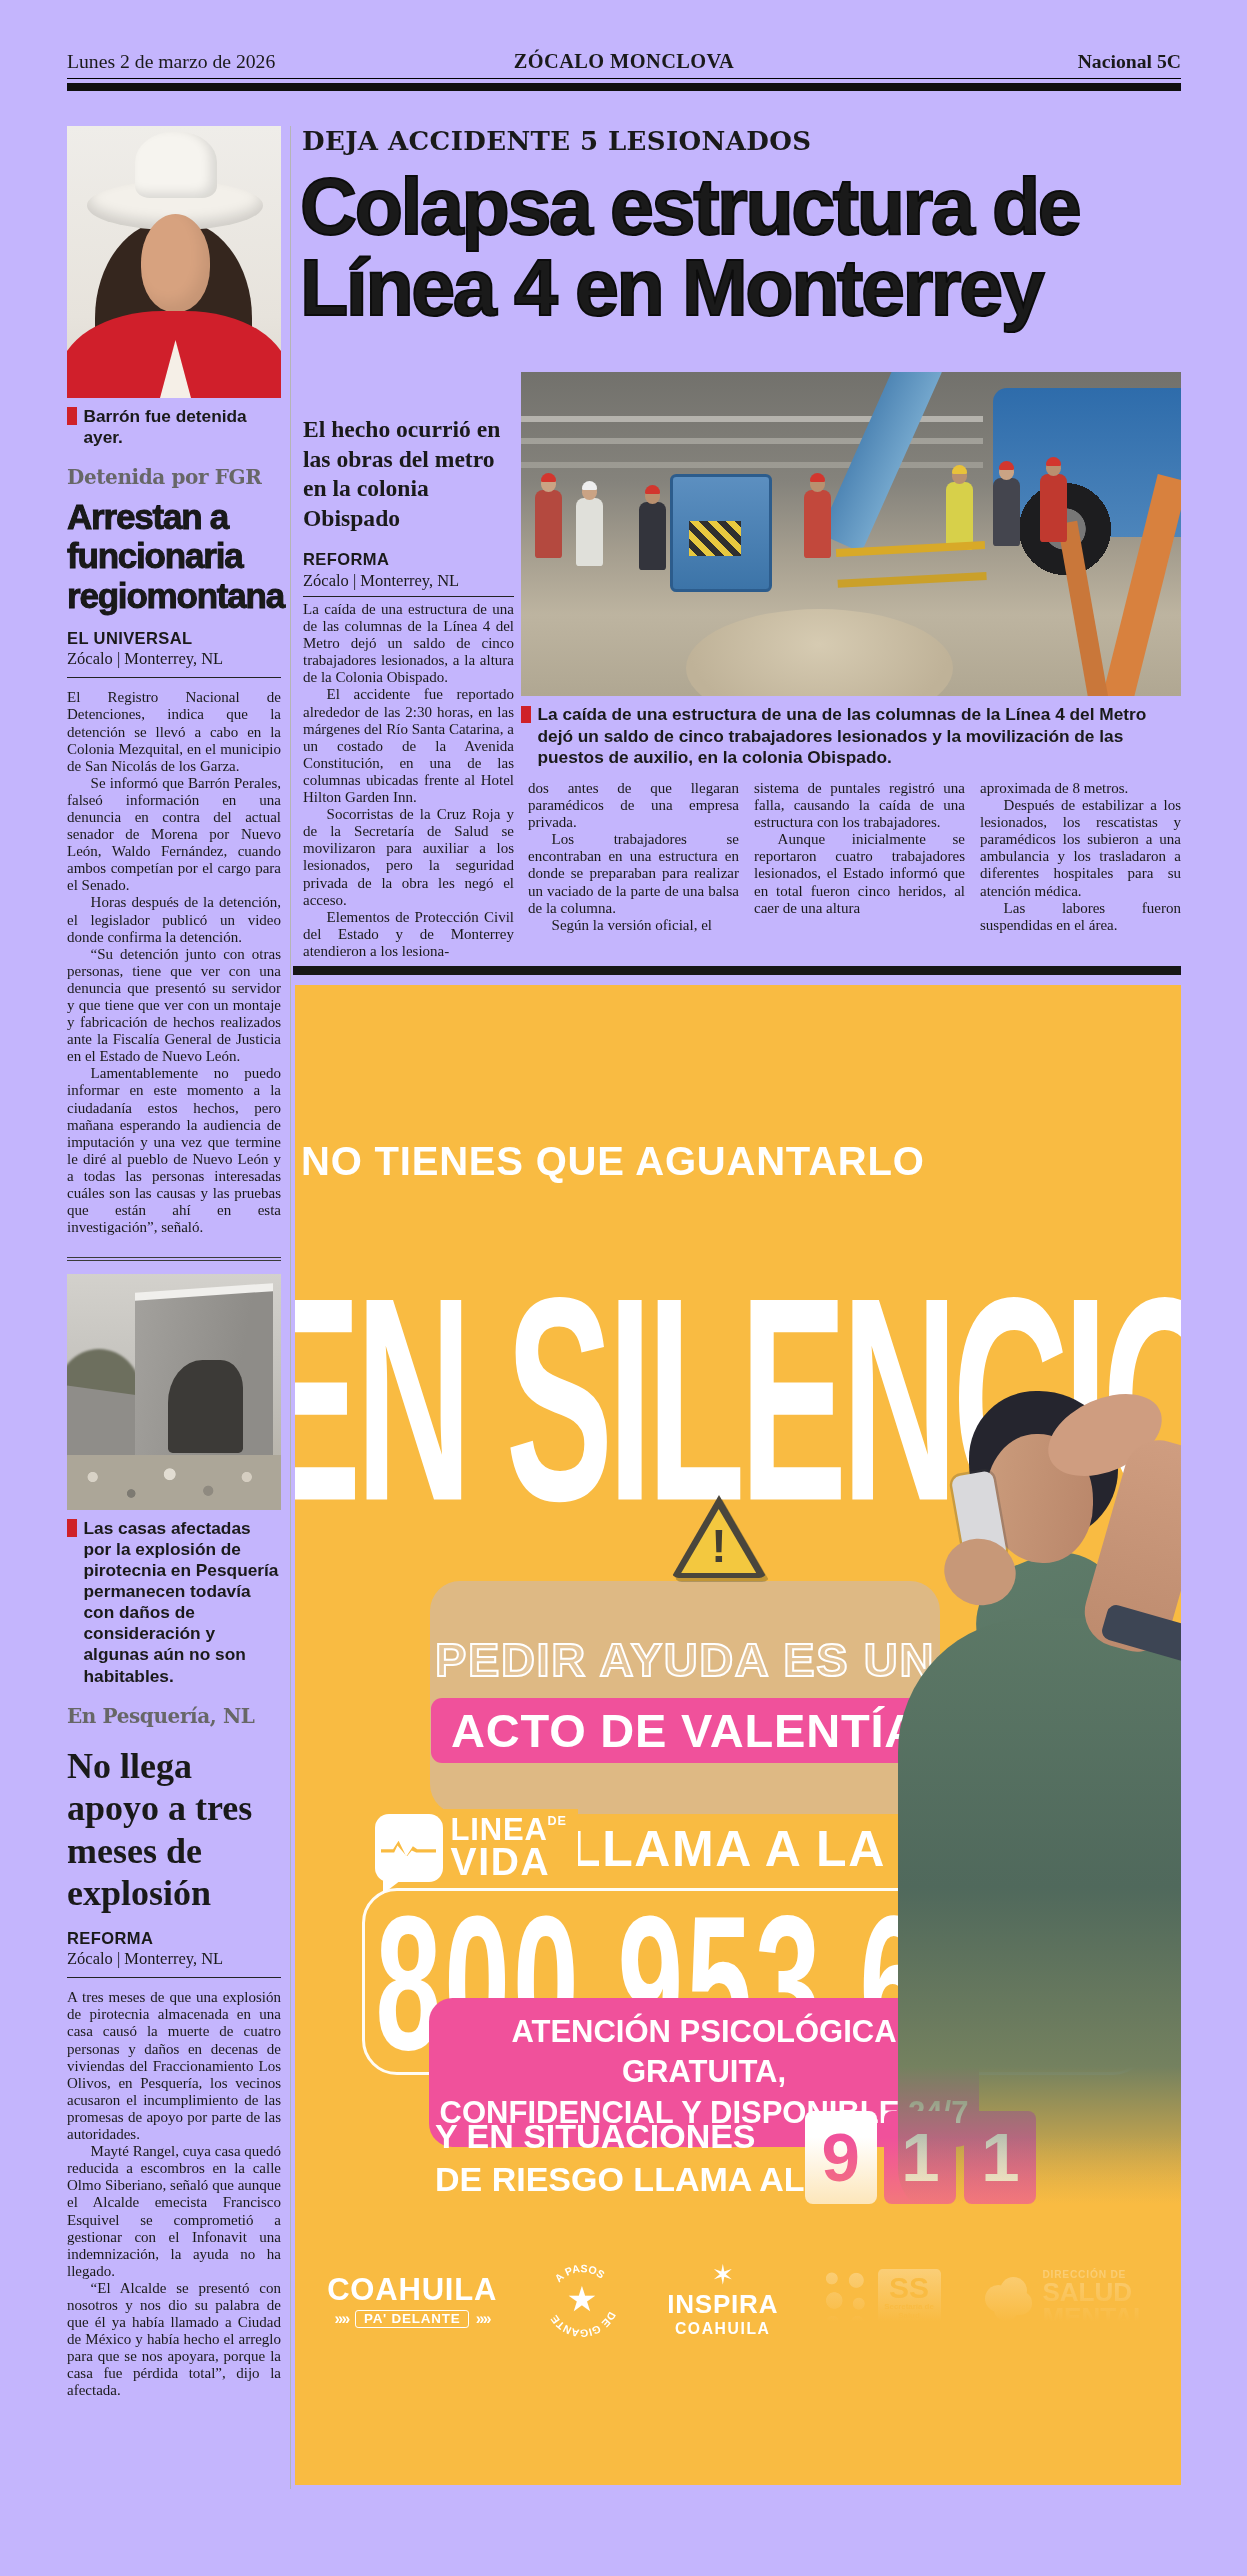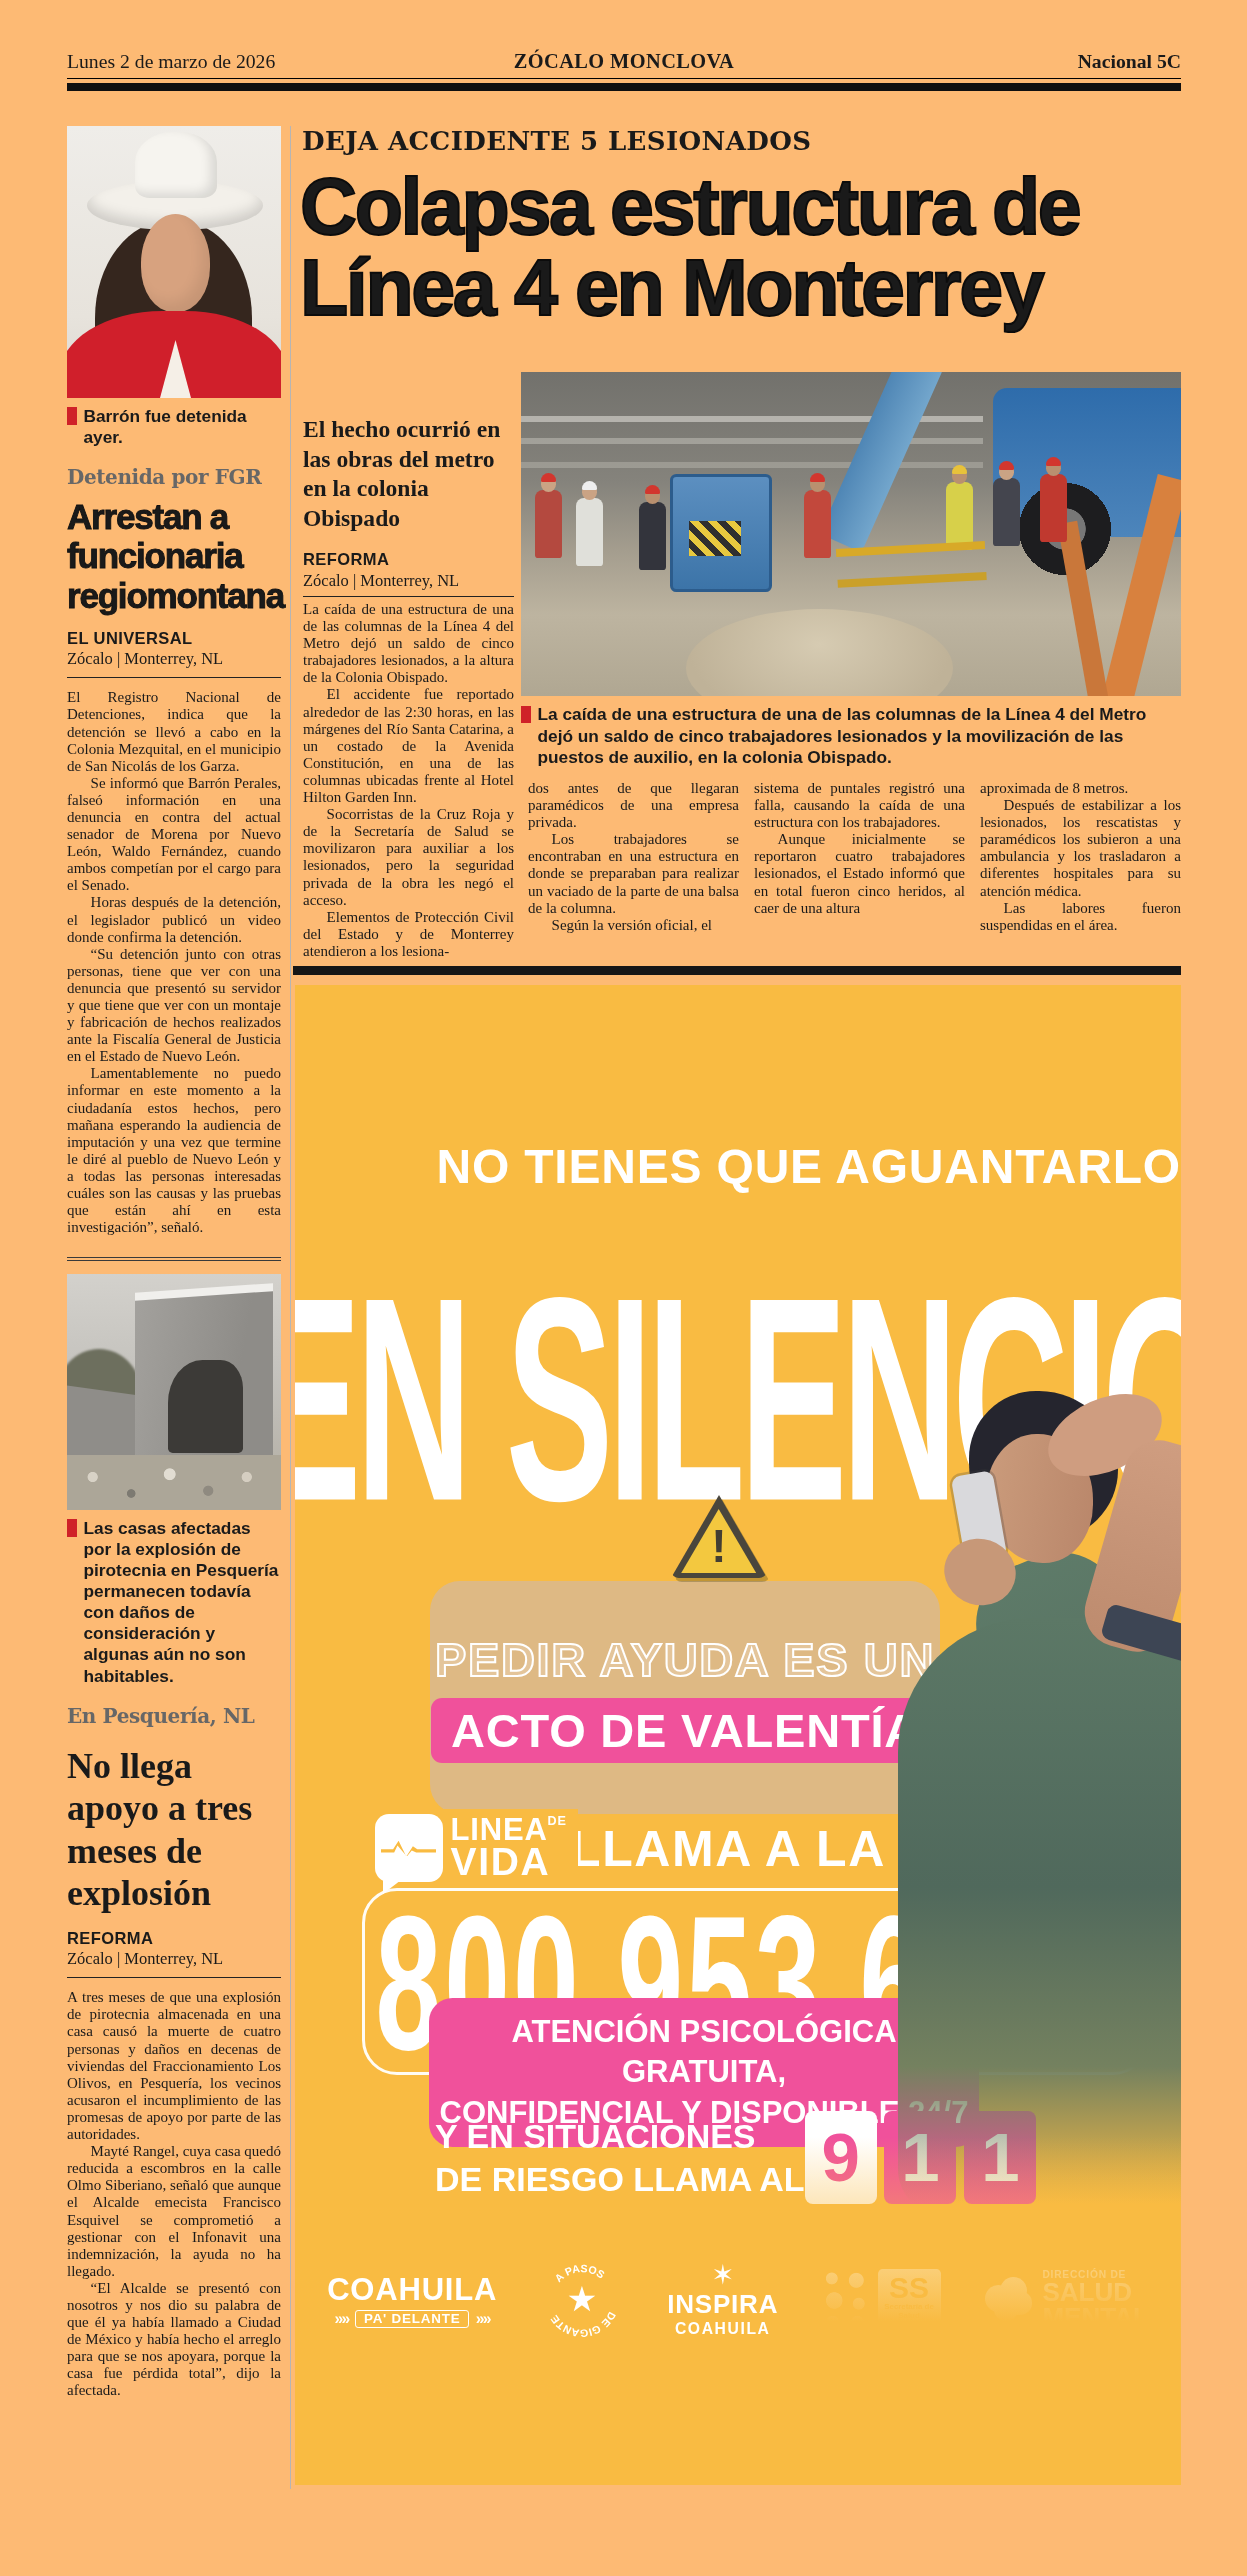--- a/index.html
+++ b/index.html
@@ -1,17 +1,17 @@
 <!DOCTYPE html>
 <html style="font-size:12.6px"><head>
 <meta charset="utf-8">
 <style>
   * { margin:0; padding:0; box-sizing:border-box; }
   body { background:#e8e8e8; font-family:"Liberation Sans", sans-serif; }
-  .page { position:relative; width:1248px; height:2576px; background:#fdba74; margin:0 auto; overflow:hidden; color:#1a1a1a; }
+  .page { position:relative; width:1248px; height:2576px; background:#c4b5fd; margin:0 auto; overflow:hidden; color:#1a1a1a; }
 
   
   .masthead { position:absolute; left:67px; right:67px; top:49px; height:30px; border-bottom:1.6px solid #000; }
   .mast-date { position:absolute; left:0; bottom:4.7px; font-family:"Liberation Serif", serif; font-size:19.7px; }
   .mast-title { position:absolute; left:50%; transform:translateX(-50%); bottom:4.7px; font-family:"Liberation Serif", serif; font-weight:bold; font-size:20.4px; letter-spacing:0.4px; }
   .mast-section { position:absolute; right:0; bottom:4.7px; font-family:"Liberation Serif", serif; font-weight:bold; font-size:19.7px; }
   .mast-bar { position:absolute; left:67px; right:67px; top:83px; height:7.9px; background:#101010; }
 
   .vdivider { position:absolute; left:290px; top:126px; height:2363px; width:0.8px; background:#b5b5b5; }
   .caption { display:flex; gap:6.3px; font-size:17.3px; font-weight:bold; line-height:1.22; margin-top:7.9px; }
@@ -96,21 +96,21 @@
   .mp-f4 { left:283px; top:118px; background:#c2483c; } .mp-f4::before{background:#b9906f;}
   .mp-f5 { left:425px; top:110px; background:#d7d04a; } .mp-f5::before{background:#b9906f;}
   .mp-f6 { left:472px; top:106px; background:#44454e; } .mp-f6::before{background:#caa384;}
   .mp-f7 { left:519px; top:102px; background:#c0392f; } .mp-f7::before{background:#b9906f;}
   .main-caption { position:absolute; left:521px; top:704px; width:660px; display:flex; gap:6.3px; font-size:17.3px; font-weight:bold; line-height:1.25; }
 
   .black-bar { position:absolute; left:293px; top:966px; width:888px; height:8.6px; background:#161616; }
 
   
   .ad { position:absolute; left:295px; top:985px; width:886px; height:1500px; background:#F9BB42; overflow:hidden; }
-  .ad-top { position:absolute; left:0; top:154px; width:100%; text-align:right; color:#fff; font-size:48px; font-weight:bold; letter-spacing:0.8px; z-index:2; }
+  .ad-top { position:absolute; left:6px; top:154px; width:100%; text-align:left; color:#fff; font-size:40px; font-weight:bold; letter-spacing:0.8px; z-index:2; }
   .ad-big { position:absolute; left:50%; top:248px; transform:translateX(-50%) scaleY(1.8); transform-origin:top center; white-space:nowrap; color:#fff; font-size:161px; font-weight:bold; letter-spacing:-5.5px; z-index:2; }
 
   .warn { position:absolute; left:376px; top:510px; width:96px; height:83px; z-index:4; filter:drop-shadow(3.1px 4.7px 0 rgba(90,80,30,.35)); }
   .warn-outer { position:absolute; inset:0; background:#4a463c; clip-path:polygon(50% 0,100% 100%,0 100%); border-radius:7.9px; }
   .warn-inner { position:absolute; left:10.2px; top:14px; width:75px; height:64px; background:#f3c83f; clip-path:polygon(50% 0,100% 100%,0 100%); }
   .warn-ex { position:absolute; left:0; top:23.6px; width:100%; text-align:center; color:#423e33; font-size:46px; font-weight:bold; z-index:2; }
 
   .tan-box { position:absolute; left:135px; top:596px; width:510px; height:233px; background:rgba(219,185,138,.93); border-radius:30px; display:flex; flex-direction:column; align-items:center; justify-content:center; gap:11px; z-index:3; }
   .pedir { font-size:47px; font-weight:bold; letter-spacing:1.6px; color:rgba(255,255,255,.18); -webkit-text-stroke:2px #fff; }
   .acto-pill { background:#F0519B; border-radius:11px; padding:4.7px 20.4px; color:#fff; font-size:47px; font-weight:bold; letter-spacing:0.8px; }

